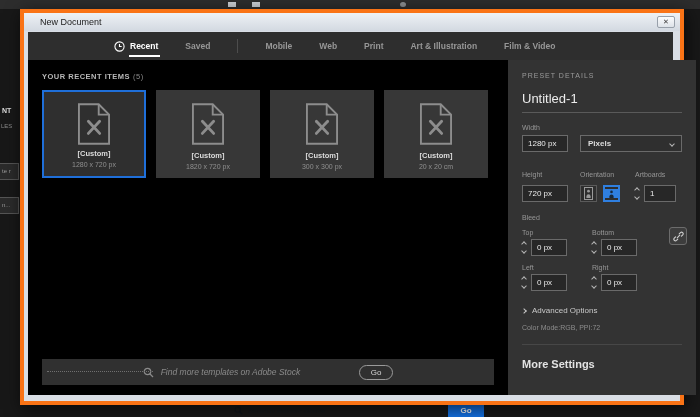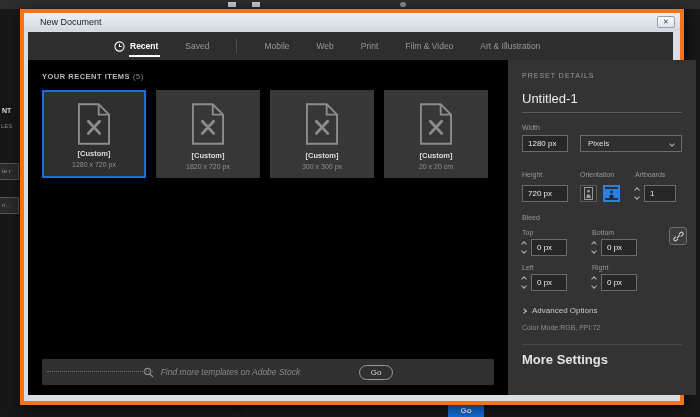--- a/index.html
+++ b/index.html
@@ -34,21 +34,21 @@
   .close-btn { width:18px; height:12px; background:linear-gradient(#fbfcfd,#dde2e8);
     border:1px solid #98a0aa; border-radius:2px; font-size:7px; line-height:10px;
     text-align:center; color:#3c3c3c; cursor:default; }
   .dialog-content { position:absolute; left:4px; right:7px; top:19px; bottom:6px;
     background:#262626; display:flex; flex-direction:column; }
   
   .tabbar { flex:0 0 28px; background:#2e2e2e; display:flex; align-items:center;
     gap:27px; padding-left:86px; }
   .tab { position:relative; height:28px; display:flex; align-items:center; gap:5px;
     font-size:8.5px; color:#979797; cursor:default; }
-  .tab .tab-label { color:inherit; }
+  .tab .tab-label { color:inherit;font-weight:bold; }
   .tab.active { color:#fff; }
   .tab.active .tab-label { font-weight:bold; color:#fff; }
   .tab.active::after { content:""; position:absolute; left:15px; right:-2px; bottom:3px;
     height:2px; background:#fff; }
   .tab-divider { width:1px; height:14px; background:#4d4d4d; }
   
   .body-row { flex:1; display:flex; min-height:0; }
   .main { flex:1; position:relative; padding:12px 14px 0; background:#000000; }
   .recent-heading { font-size:7.5px; font-weight:bold; letter-spacing:.5px; color:#b8b8b8; }
   .recent-count { font-weight:normal; color:#8a8a8a; margin-left:3px; }
@@ -73,21 +73,21 @@
     position:relative; color:#999; }
   .preset-heading { font-size:7px; letter-spacing:1px; color:#9a9a9a; }
   .doc-name { margin-top:12px; font-size:13px; color:#ececec; padding-bottom:6px;
     border-bottom:1px solid #5a5a5a; }
   .field-label { margin-top:11px; font-size:7px; color:#979797; }
   .row { display:flex; align-items:flex-end; margin-top:4px; }
   .text-input { background:#272727; border:1px solid #6a6a6a; color:#e9e9e9; font-size:8px;
     height:17px; padding:0 5px; width:46px; font-family:inherit; }
   .unit-select { margin-left:12px; flex:1; border:1px solid #6a6a6a; height:17px;
     display:flex; align-items:center; justify-content:space-between; padding:0 7px;
-    color:#ddd; font-size:8px; background:#2f2f2f; cursor:default; }
+    color:#ddd; font-size:8px; background:#2f2f2f; cursor:default;font-weight:bold; }
   .chev { width:4px; height:4px; border-left:1px solid #b5b5b5; border-bottom:1px solid #b5b5b5; display:inline-block; }
   .chev.down { transform:rotate(-45deg); }
   .chev.up { transform:rotate(135deg); }
   .chev.right { transform:rotate(-135deg); border-color:#c9c9c9; }
   .dim-cols { display:flex; margin-top:11px; }
   .col-h { width:58px; } .col-o { width:55px; } .col-a { flex:1; }
   .mini-label { font-size:7px; color:#979797; }
   .col-row { display:flex; align-items:center; margin-top:4px; }
   .orient-btn { width:17px; height:17px; border:1px solid #5a5a5a; background:#2e2e2e;
     display:flex; align-items:center; justify-content:center; margin-right:6px; }
@@ -99,21 +99,21 @@
   .bleed-cell .mini-label { margin-top:8px; display:block; }
   .bleed-field { display:flex; align-items:center; margin-top:3px; }
   .bleed-input { width:36px; }
   .link-btn { position:absolute; right:9px; top:167px; width:18px; height:18px;
     border:1px solid #6c6c6c; border-radius:3px; background:#3d3d3d;
     display:flex; align-items:center; justify-content:center; }
   .advanced { margin-top:15px; display:flex; align-items:center; gap:6px;
     font-size:8px; color:#c9c9c9; cursor:default; }
   .colormode { margin-top:9px; font-size:7px; color:#8d8d8d; }
   .rp-divider { margin-top:13px; border-top:1px solid #474747; }
-  .more-settings { margin-top:7px; font-size:13px; font-weight:bold; color:#e3e3e3; cursor:default; }
+  .more-settings { margin-top:13px; font-size:11px; font-weight:bold; color:#e3e3e3; cursor:default; }
   svg { display:block; }
 </style>
 </head>
 <body>
 
 <div class="top-strip">
   <span class="ts-icon i1"></span>
   <span class="ts-icon i2"></span>
   <span class="ts-icon i3"></span>
 </div>
@@ -158,24 +158,24 @@
       <div class="tab">
         <span class="tab-label">Mobile</span>
       </div>
       <div class="tab">
         <span class="tab-label">Web</span>
       </div>
       <div class="tab">
         <span class="tab-label">Print</span>
       </div>
       <div class="tab">
+        <span class="tab-label">Art &amp; Illustration</span>
+      </div>
+      <div class="tab">
         <span class="tab-label">Film &amp; Video</span>
-      </div>
-      <div class="tab">
-        <span class="tab-label">Art &amp; Illustration</span>
       </div>
     </div>
 
     <div class="body-row">
 
       <div class="main">
         <div class="recent-heading">
           <span>YOUR RECENT ITEMS</span><span class="recent-count">(5)</span>
         </div>
 

